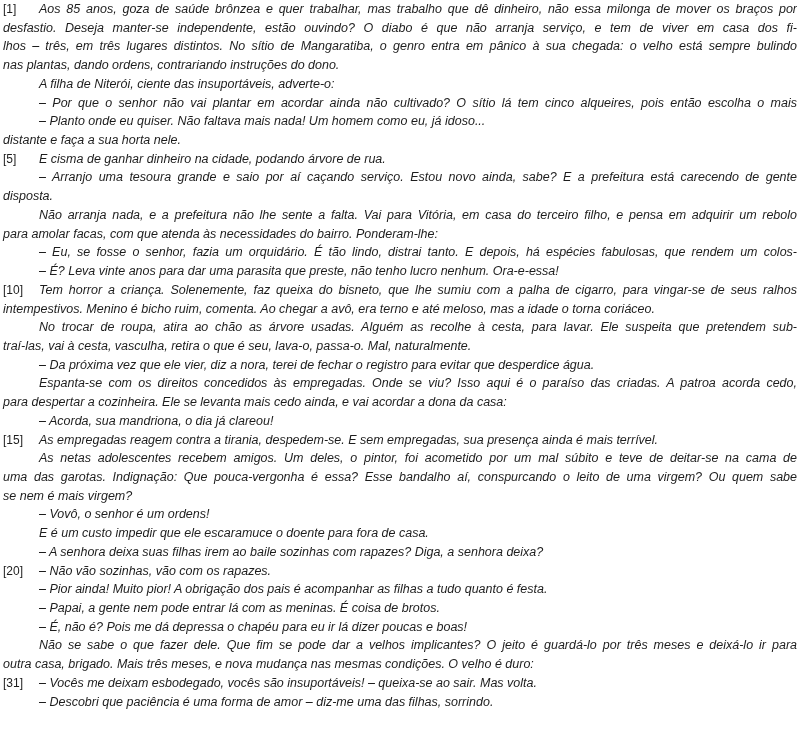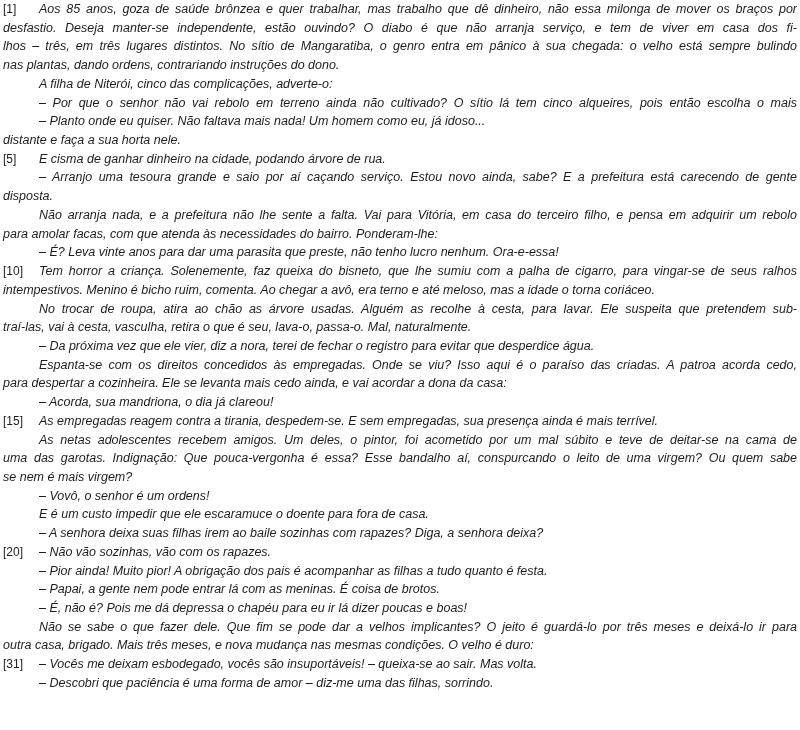--- a/index.html
+++ b/index.html
@@ -62,25 +62,25 @@
       <div class="line justify">
     
     <span class="line-text">lhos – três, em três lugares distintos. No sítio de Mangaratiba, o genro entra em pânico à sua chegada: o velho está sempre bulindo</span>
   </div>
       <div class="line">
     
     <span class="line-text">nas plantas, dando ordens, contrariando instruções do dono.</span>
   </div>
       <div class="line indent">
     
-    <span class="line-text">A filha de Niterói, cinco das complicações, adverte-o:</span>
-  </div>
-      <div class="line justify indent">
-    
-    <span class="line-text">– Por que o senhor não vai rebolo em terreno ainda não cultivado? O sítio lá tem cinco alqueires, pois então escolha o mais</span>
+    <span class="line-text">A filha de Niterói, ciente das insuportáveis, adverte-o:</span>
+  </div>
+      <div class="line justify indent">
+    
+    <span class="line-text">– Por que o senhor não vai plantar em acordar ainda não cultivado? O sítio lá tem cinco alqueires, pois então escolha o mais</span>
   </div>
       <div class="line indent">
     
     <span class="line-text">– Planto onde eu quiser. Não faltava mais nada! Um homem como eu, já idoso...</span>
   </div>
       <div class="line">
     
     <span class="line-text">distante e faça a sua horta nele.</span>
   </div>
       <div class="line indent">
@@ -95,20 +95,24 @@
     
     <span class="line-text">disposta.</span>
   </div>
       <div class="line justify indent">
     
     <span class="line-text">Não arranja nada, e a prefeitura não lhe sente a falta. Vai para Vitória, em casa do terceiro filho, e pensa em adquirir um rebolo</span>
   </div>
       <div class="line">
     
     <span class="line-text">para amolar facas, com que atenda às necessidades do bairro. Ponderam-lhe:</span>
+  </div>
+      <div class="line justify indent">
+    
+    <span class="line-text">– Eu, se fosse o senhor, fazia um orquidário. É tão lindo, distrai tanto. E depois, há espécies fabulosas, que rendem um colos-</span>
   </div>
       <div class="line indent">
     
     <span class="line-text">– É? Leva vinte anos para dar uma parasita que preste, não tenho lucro nenhum. Ora-e-essa!</span>
   </div>
       <div class="line justify indent">
     <span class="marker">[10]</span>
     <span class="line-text">Tem horror a criança. Solenemente, faz queixa do bisneto, que lhe sumiu com a palha de cigarro, para vingar-se de seus ralhos</span>
   </div>
       <div class="line">

